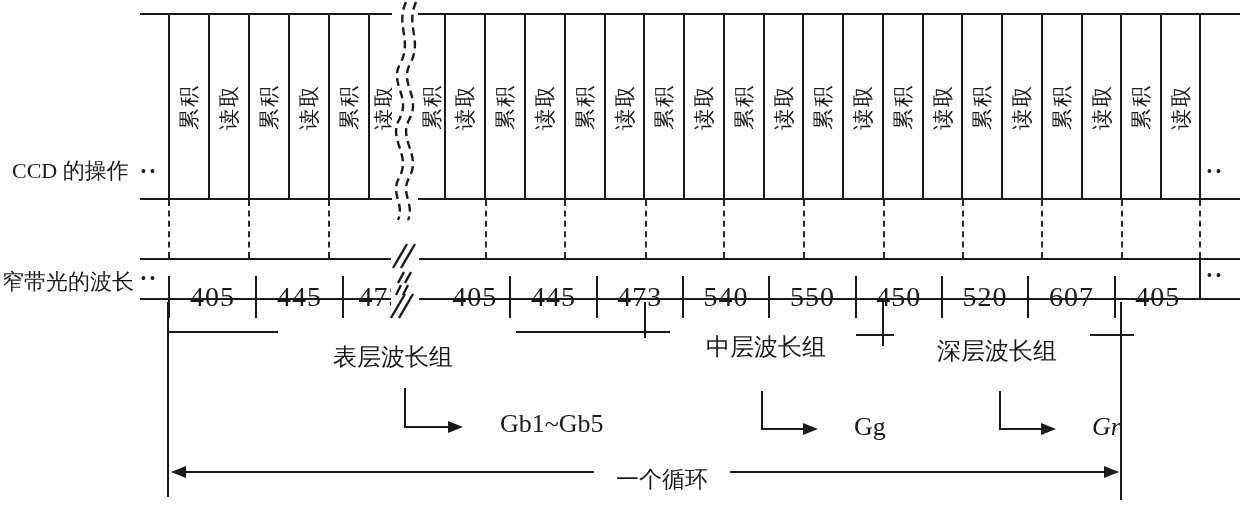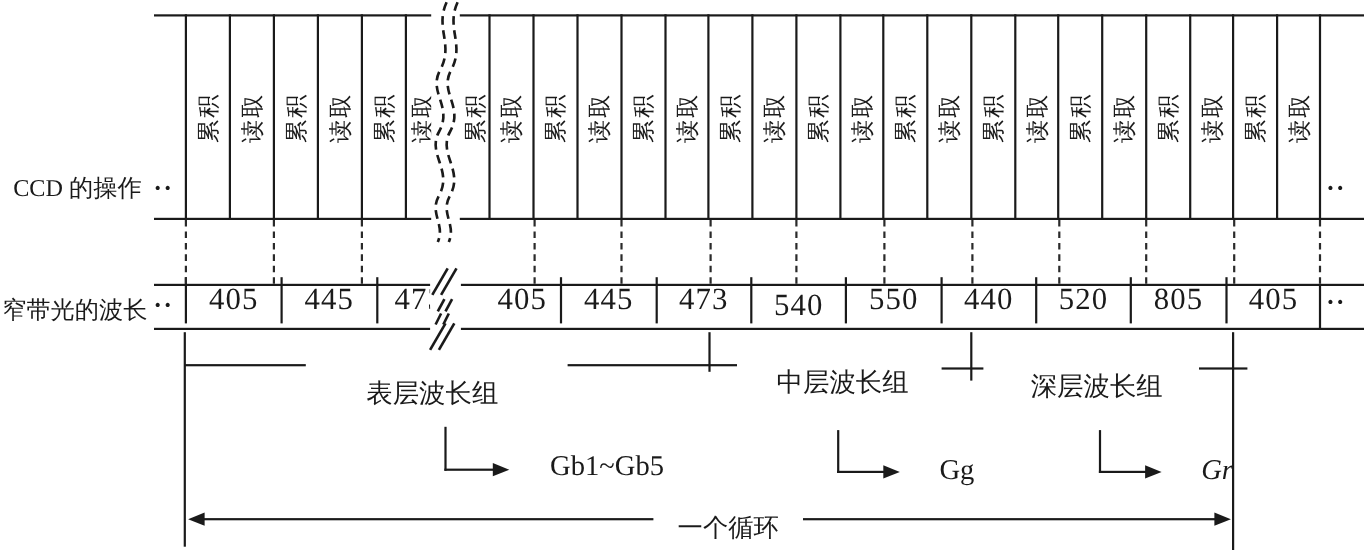--- a/index.html
+++ b/index.html
@@ -122,54 +122,54 @@
   <svg style="left:383px;top:0;" width="50" height="222" viewBox="0 0 50 222">
     <rect x="9" y="4" width="26" height="212" fill="#ffffff"></rect>
     <g stroke="#1a1a1a" stroke-width="2.4" fill="none" stroke-dasharray="8 5">
       <path d="M 23,2 C 12,26 30,40 17,64 C 6,84 29,97 16,120 C 5,140 29,155 16,178 C 7,194 22,204 15,220"></path>
       <path d="M 33,2 C 22,26 40,40 27,64 C 16,84 39,97 26,120 C 15,140 39,155 26,178 C 17,194 32,204 25,220"></path>
     </g>
   </svg>
 
   <div class="hline" style="left:140px;top:258px;width:1100px;"></div>
   <div class="hline" style="left:140px;top:298px;width:1100px;"></div>
-  <div class="cells" id="wl-cells" style="left:168px;top:252px;width:1032px;height:42px;">
+  <div class="cells" id="wl-cells" style="left:168px;top:276px;width:1032px;height:42px;">
       <div class="cell" style="flex: 80 1 0px;">
         <span class="num">405</span>
       </div>
       <div class="cell" style="flex: 80 1 0px;">
         <span class="num">445</span>
       </div>
       <div class="cell" style="flex: 70 1 0px;">
         <span class="num">473</span>
       </div>
       <div class="spacer"></div>
       <div class="cell noborder" style="flex: 65 1 0px;">
         <span class="num">405</span>
       </div>
       <div class="cell" style="flex: 79.44 1 0px;">
         <span class="num">445</span>
       </div>
       <div class="cell" style="flex: 79.44 1 0px;">
         <span class="num">473</span>
       </div>
-      <div class="cell" style="flex: 79.44 1 0px; align-items: flex-end;">
+      <div class="cell" style="flex: 79.44 1 0px;">
         <span class="num">540</span>
       </div>
       <div class="cell" style="flex: 79.44 1 0px;">
         <span class="num">550</span>
       </div>
       <div class="cell" style="flex: 79.44 1 0px;">
-        <span class="num">440</span>
+        <span class="num">450</span>
       </div>
       <div class="cell" style="flex: 79.44 1 0px;">
         <span class="num">520</span>
       </div>
       <div class="cell" style="flex: 79.44 1 0px;">
-        <span class="num">805</span>
+        <span class="num">607</span>
       </div>
       <div class="cell" style="flex: 79.44 1 0px;">
         <span class="num">405</span>
       </div>
     </div>
   <div class="vline" style="left:1199px;top:258px;height:42px;"></div>
 
   <div class="rowlabel" style="left:2px;top:267px;">窄带光的波长</div>
   <div class="dots" style="left:141px;top:271px;">••</div>
   <div class="dots" style="left:1207px;top:268px;">••</div>

